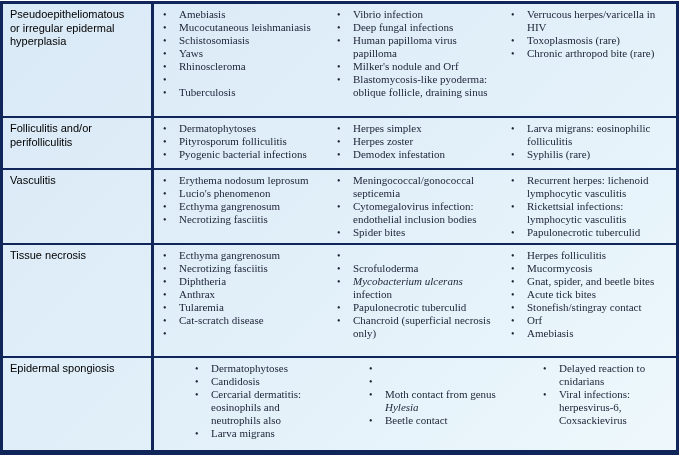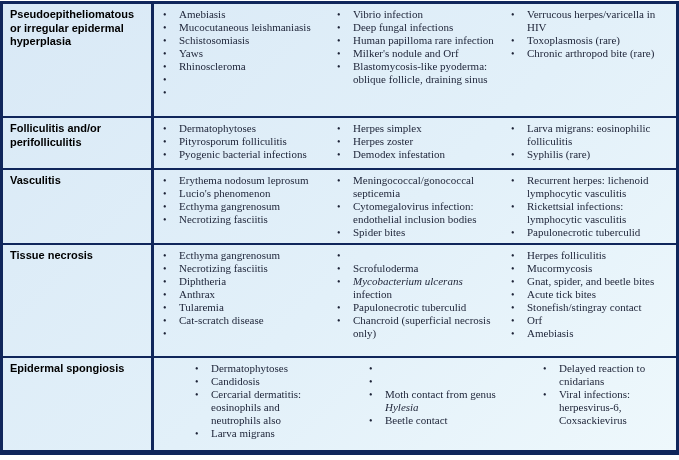--- a/index.html
+++ b/index.html
@@ -30,21 +30,21 @@
   .row:nth-child(2){min-height:50px;}
   .row:nth-child(3){min-height:72px;}
   .row:nth-child(4){min-height:111px;}
   .row:nth-child(5){min-height:92px;gap:32px;}
   .hcell{
     width:151px;
     box-sizing:border-box;
     border-right:3px solid #10265b;
     padding:4px 22px 4px 7px;
     font-family:"Liberation Sans","DejaVu Sans",sans-serif;
-    font-weight:bold;
+    font-weight:normal;
     font-size:11px;
     line-height:13.5px;
     color:#000000;
     flex-shrink:0;
   }
   .cell{
     flex:1 1 0;
     box-sizing:border-box;
     padding:4px 2px 4px 6px;
     min-width:0;
@@ -98,36 +98,37 @@
           </li>
           <li>
             <span class="bullet">•</span>
             <span class="itext">Rhinoscleroma</span>
           </li>
           <li>
             <span class="bullet">•</span>
           </li>
           <li>
             <span class="bullet">•</span>
+            <span class="itext">Tuberculosis</span>
           </li>
         </ul>
       </div>
       <div class="cell">
         <ul class="blist">
           <li>
             <span class="bullet">•</span>
             <span class="itext">Vibrio infection</span>
           </li>
           <li>
             <span class="bullet">•</span>
             <span class="itext">Deep fungal infections</span>
           </li>
           <li>
             <span class="bullet">•</span>
-            <span class="itext">Human papilloma rare infection</span>
+            <span class="itext">Human papilloma virus papilloma</span>
           </li>
           <li>
             <span class="bullet">•</span>
             <span class="itext">Milker's nodule and Orf</span>
           </li>
           <li>
             <span class="bullet">•</span>
             <span class="itext">Blastomycosis-like pyoderma: oblique follicle, draining sinus</span>
           </li>
         </ul>

